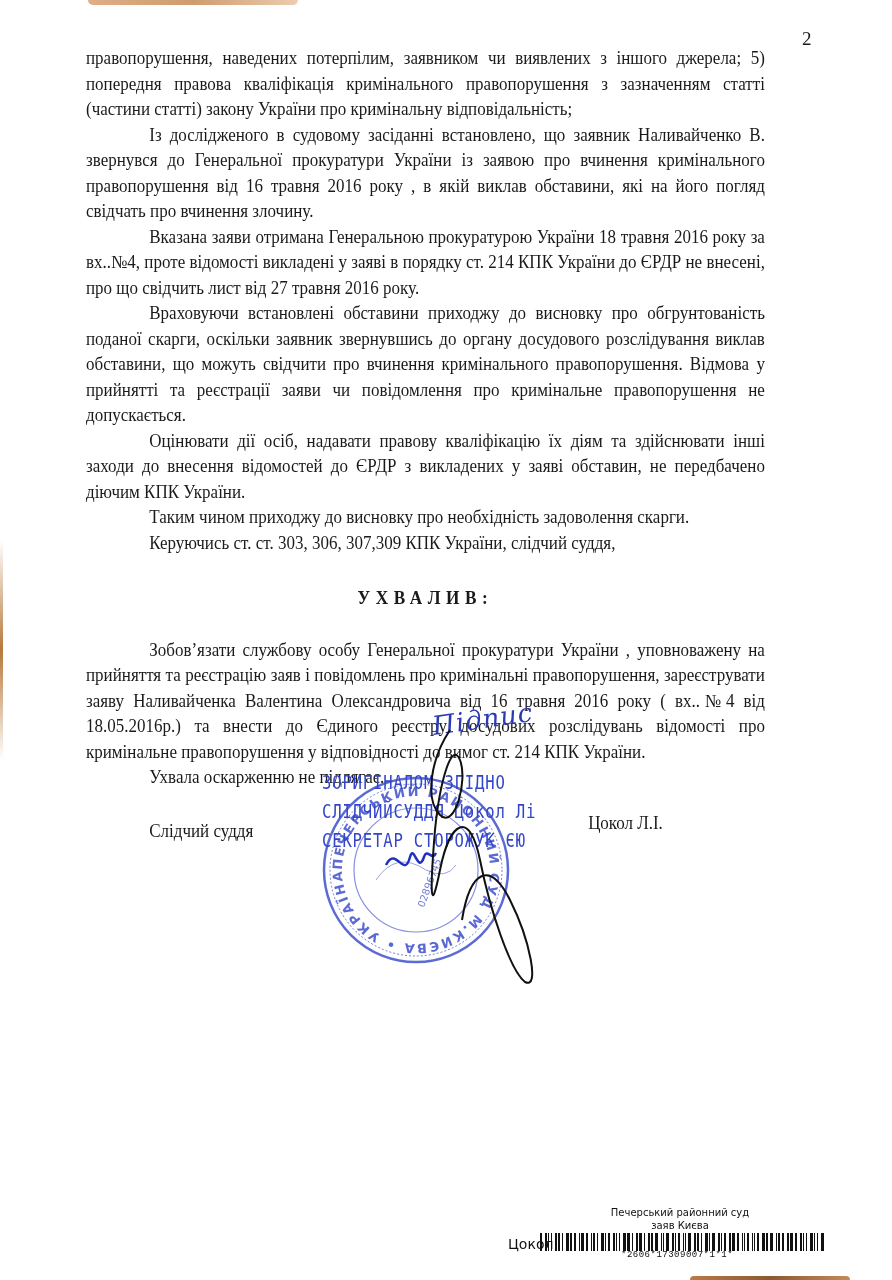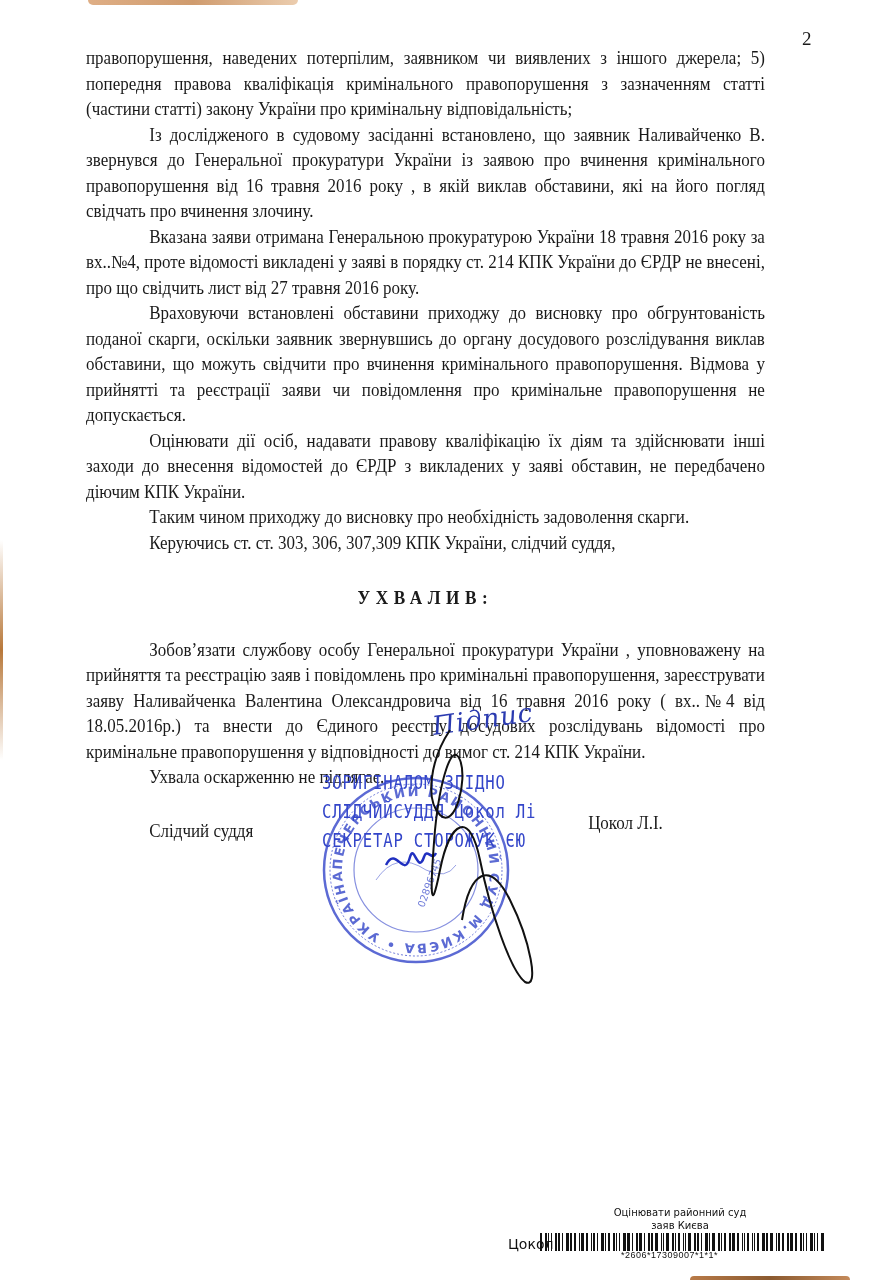--- a/index.html
+++ b/index.html
@@ -59,21 +59,21 @@
     font-family: "DejaVu Sans", sans-serif; font-size: 10px; line-height: 13px;
     text-align: center; color: #111;
   }
   .barcode-owner {
     position: absolute; left: 508px; top: 1236px;
     font-family: "DejaVu Sans", sans-serif; font-size: 14px; color: #111;
   }
   .barcode { position: absolute; left: 540px; top: 1233px; }
   .barcode-num {
     position: absolute; left: 621px; top: 1250px;
-    font-family: Liberation Sans, sans-serif; font-size: 9px; letter-spacing: .5px; color: #111;
+    font-family: Liberation Mono, monospace; font-size: 9px; letter-spacing: .5px; color: #111;
   }
 </style>
 </head>
 <body>
 
 <div class="edge-top"></div>
 <div class="edge-left"></div>
 <div class="edge-bottom"></div>
 
 <div class="page-num">2</div>
@@ -119,21 +119,21 @@
   <div>ЗОРИГІНАЛОМ ЗГІДНО</div>
   <div>СЛІДЧИЙСУДДЯ Цокол Лі</div>
   <div>СЕКРЕТАР   СТОРОЖУК ЄЮ</div>
 </div>
 
 <svg class="signature" width="140" height="270" viewBox="0 0 140 270">
   <path d="M50,10 C30,40 25,80 40,95 C55,110 68,60 60,40 C52,20 40,60 35,110 C30,170 30,200 40,150 C50,100 70,90 80,140 C90,190 110,250 125,262 C140,270 130,220 110,180 C90,140 70,150 62,200" fill="none" stroke="#111" stroke-width="2"></path>
 </svg>
 
 <div class="court-label">
-  <div>Оцінювати районний суд</div>
+  <div>Печерський районний суд</div>
   <div>заяв Києва</div>
 </div>
 <div class="barcode-owner">Цокол</div>
 <svg class="barcode" id="barcode" width="290" height="18">
     <rect x="0" y="0" width="2" height="18" fill="#111"></rect>
     <rect x="5" y="0" width="2" height="18" fill="#111"></rect>
     <rect x="8" y="0" width="1" height="18" fill="#111"></rect>
     <rect x="11" y="0" width="1" height="18" fill="#111"></rect>
     <rect x="15" y="0" width="2" height="18" fill="#111"></rect>
     <rect x="18" y="0" width="2" height="18" fill="#111"></rect>

